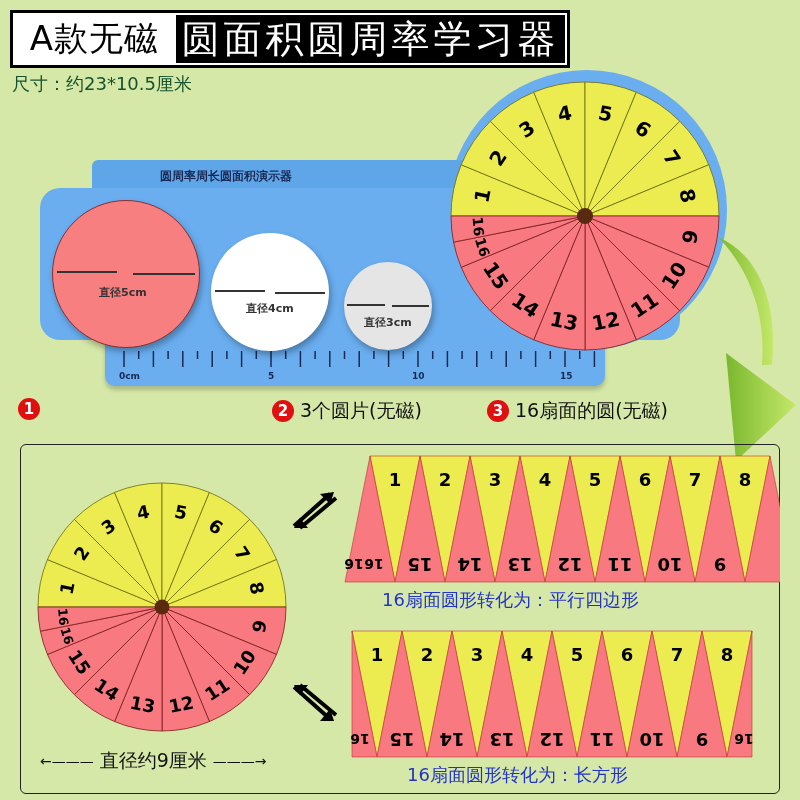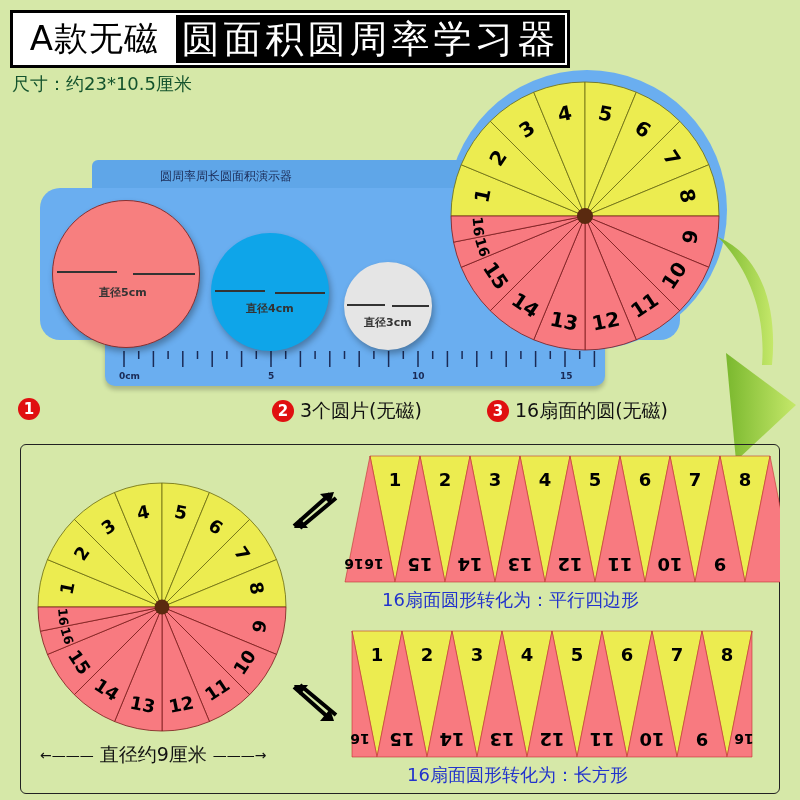--- a/index.html
+++ b/index.html
@@ -7,21 +7,21 @@
   .abs { position: absolute; }
 
   
   .banner { left: 10px; top: 10px; width: 560px; height: 58px; border: 3px solid #000; background: #fff; display: flex; }
   .banner-left { width: 163px; height: 100%; background: #fff; color: #000; font-size: 34px; display: flex; align-items: center; justify-content: center; font-family: "DejaVu Sans", sans-serif; letter-spacing: 1px; }
   .banner-right { flex: 1; margin: 2px 2px 2px 0; background: #000; color: #fff; font-size: 38px; display: flex; align-items: center; justify-content: center; letter-spacing: 4px; text-align: center; }
   .size-text { left: 12px; top: 72px; color: #14532d; font-size: 18px; }
 
   
   .board-top { left: 92px; top: 160px; width: 380px; height: 32px; background: #5fa6e8; border-radius: 6px 6px 0 0; }
-  .board-title { left: 160px; top: 168px; font-size: 12px; font-weight: normal; color: #1a2a55; }
+  .board-title { left: 160px; top: 168px; font-size: 12px; font-weight: bold; color: #1a2a55; }
   .board-main { left: 40px; top: 188px; width: 640px; height: 152px; background: #6aaef0; border-radius: 20px; }
   .board-ruler { left: 105px; top: 340px; width: 500px; height: 46px; background: #6aaef0; border-radius: 0 0 10px 10px; box-shadow: 0 4px 4px rgba(0,0,0,0.2); }
   .board-circle-bg { left: 447px; top: 70px; width: 280px; height: 280px; border-radius: 50%; background: #6aaef0; }
   .ruler-svg { left: 105px; top: 345px; }
 
   .disc { border-radius: 50%; box-shadow: 2px 4px 6px rgba(0,0,0,0.3); text-align: right; }
   .disc-label { position: absolute; font-size: 11px; font-weight: bold; color: #333; }
   .diam-line { position: absolute; height: 2px; background: #333; }
 
   
@@ -91,21 +91,21 @@
     <text x="307" y="34">10</text>
     <text x="455" y="34">15</text>
   </g>
 </svg>
 
 <div class="abs disc" style="left:52px;top:200px;width:148px;height:148px;background:#f77f7f;border:1px solid #8a3030;">
   <div class="diam-line" style="left:4px;top:70px;width:60px;"></div>
   <div class="diam-line" style="left:80px;top:72px;width:62px;"></div>
   <div class="disc-label" style="left:46px;top:84px;">直径5cm</div>
 </div>
-<div class="abs disc" style="left:211px;top:233px;width:118px;height:118px;background:#0ea5e9;text-decoration:underline;">
+<div class="abs disc" style="left:211px;top:233px;width:118px;height:118px;background:#ffffff;text-decoration:underline;">
   <div class="diam-line" style="left:4px;top:57px;width:50px;"></div>
   <div class="diam-line" style="left:64px;top:59px;width:50px;"></div>
   <div class="disc-label" style="left:35px;top:68px;">直径4cm</div>
 </div>
 <div class="abs disc" style="left:344px;top:262px;width:88px;height:88px;background:#e5e5e5;">
   <div class="diam-line" style="left:3px;top:42px;width:38px;"></div>
   <div class="diam-line" style="left:48px;top:43px;width:37px;"></div>
   <div class="disc-label" style="left:20px;top:53px;">直径3cm</div>
 </div>
 
@@ -209,21 +209,21 @@
       <path d="M0 0 L -114.56106203139956 47.45274561327115 A 124 124 0 0 1 -121.61737477000057 24.191199929999947 Z" fill="#f87a80" stroke="#7a1a1a" stroke-width="0.8"></path>
       <text x="-94.92848130463511" y="28.79623998364267" font-size="12.6" font-weight="bold" text-anchor="middle" dominant-baseline="central" font-family="DejaVu Sans, sans-serif" transform="rotate(73.125 -94.92848130463511 28.79623998364267)">16</text>
       <path d="M0 0 L -121.61737477000057 24.191199929999947 A 124 124 0 0 1 -124 1.518562030942718e-14 Z" fill="#f87a80" stroke="#7a1a1a" stroke-width="0.8"></path>
       <text x="-98.72232488588193" y="9.723300320692434" font-size="12.6" font-weight="bold" text-anchor="middle" dominant-baseline="central" font-family="DejaVu Sans, sans-serif" transform="rotate(84.375 -98.72232488588193 9.723300320692434)">16</text>
       <circle cx="0" cy="0" r="7.4399999999999995" fill="#5a2a10"></circle>
     </g>
 </svg>
 
 <div class="abs diam-caption">
   <span style="font-size:14px;">←———</span>
-  <span style="margin:2px 6px;">直径约9厘米</span>
+  <span style="margin:8px 6px;">直径约9厘米</span>
   <span style="font-size:14px;">———→</span>
 </div>
 
 <svg class="abs" style="left:290px;top:490px;" width="48" height="40">
   <path d="M4 36 L 40 4 M 10 38 L 46 8" stroke="#000" stroke-width="4"></path>
   <path d="M30 4 L 44 2 L 40 14 Z" fill="#000"></path>
     <path d="M18 38 L 4 38 L 10 28 Z" fill="#000"></path>
 </svg>
 <svg class="abs" style="left:290px;top:683px;" width="48" height="40">
   <path d="M4 4 L 40 36 M 10 2 L 46 32" stroke="#000" stroke-width="4"></path>

